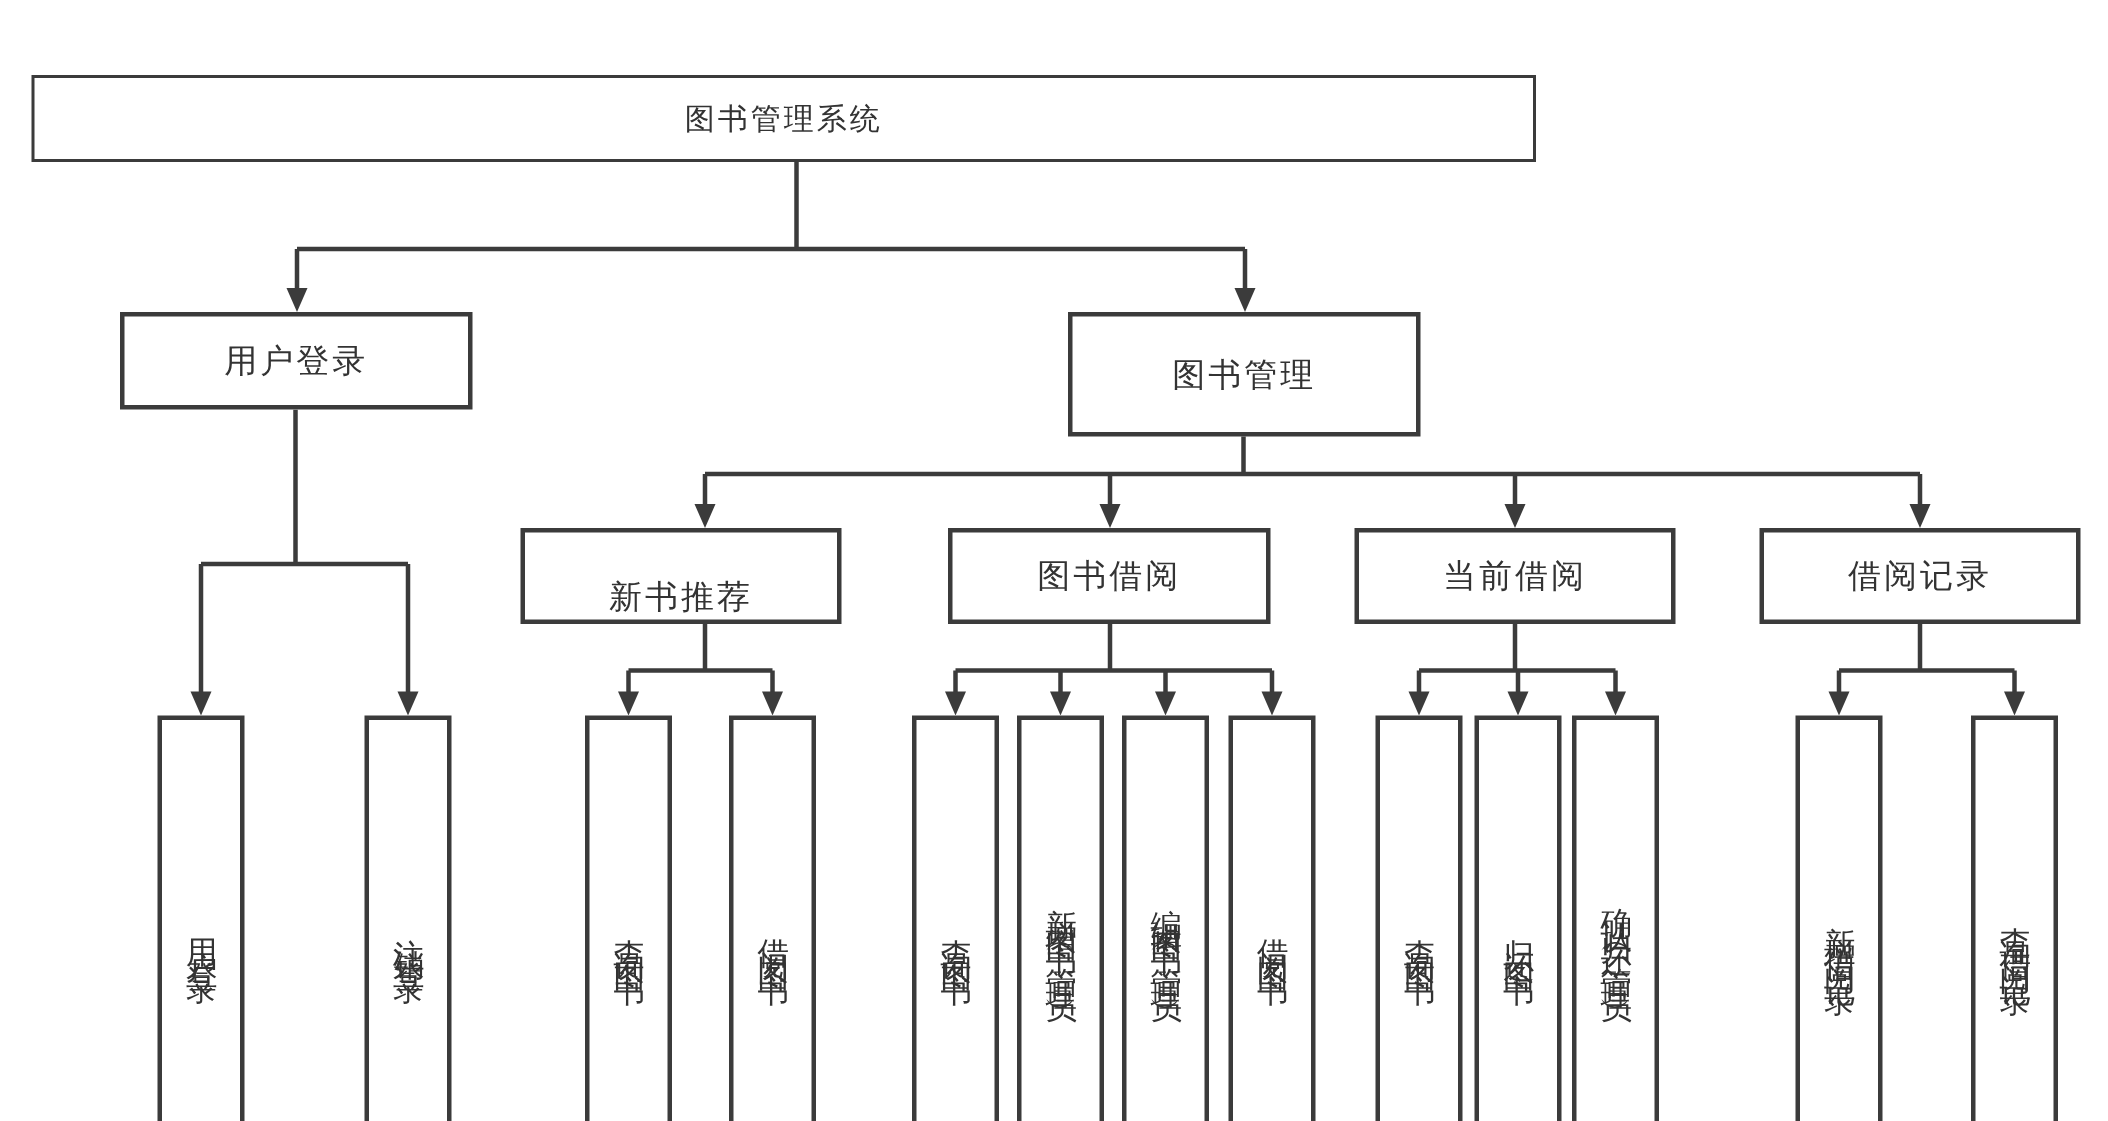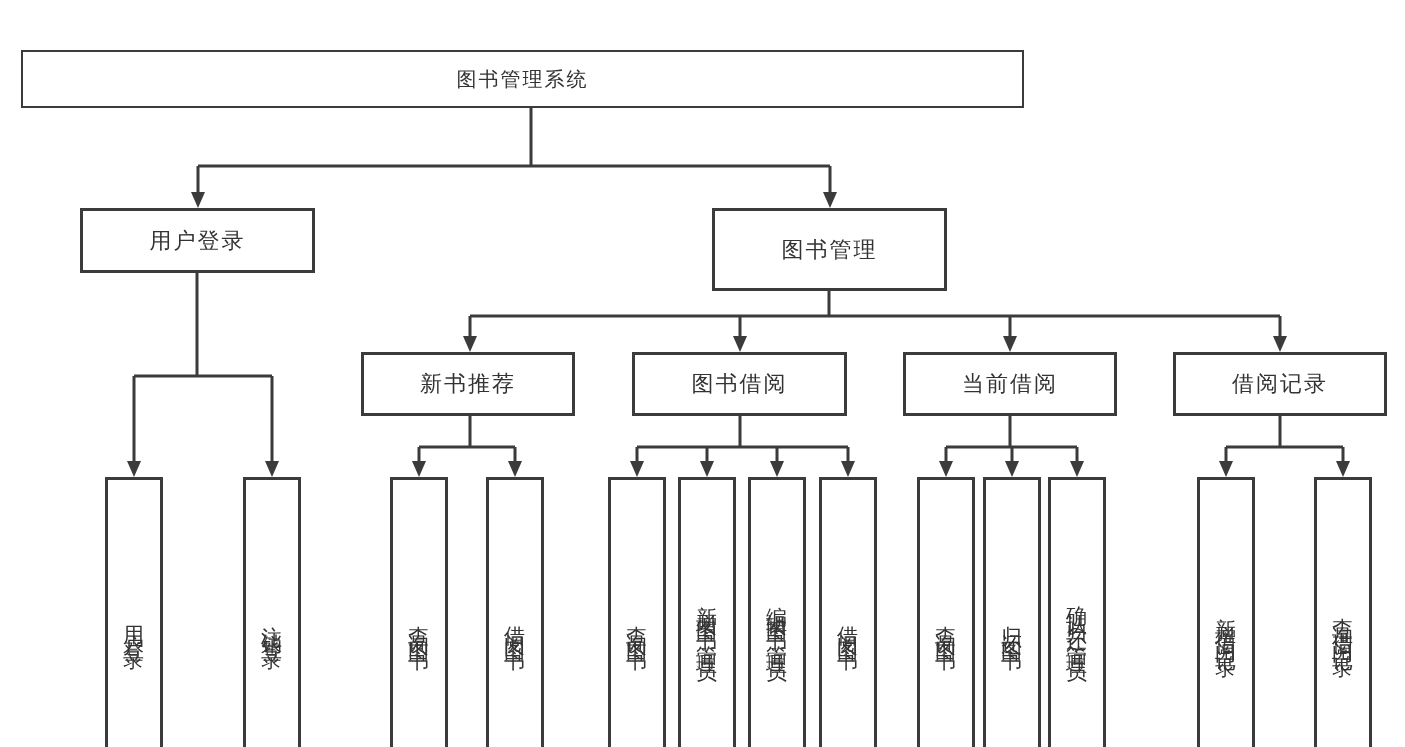--- a/index.html
+++ b/index.html
@@ -55,21 +55,21 @@
     <span>图书管理系统</span>
   </div>
 
   <div class="box lvl2" style="left:80px;top:168px;width:235px;height:65px;">
     <span>用户登录</span>
   </div>
   <div class="box lvl2" style="left:712px;top:168px;width:235px;height:83px;">
     <span>图书管理</span>
   </div>
 
-  <div class="box lvl3" style="left:361px;top:312px;width:214px;height:64px;">
+  <div class="box lvl3" style="left:347px;top:312px;width:214px;height:64px;align-items:flex-end;">
     <span>新书推荐</span>
   </div>
   <div class="box lvl3" style="left:632px;top:312px;width:215px;height:64px;">
     <span>图书借阅</span>
   </div>
   <div class="box lvl3" style="left:903px;top:312px;width:214px;height:64px;">
     <span>当前借阅</span>
   </div>
   <div class="box lvl3" style="left:1173px;top:312px;width:214px;height:64px;">
     <span>借阅记录</span>

